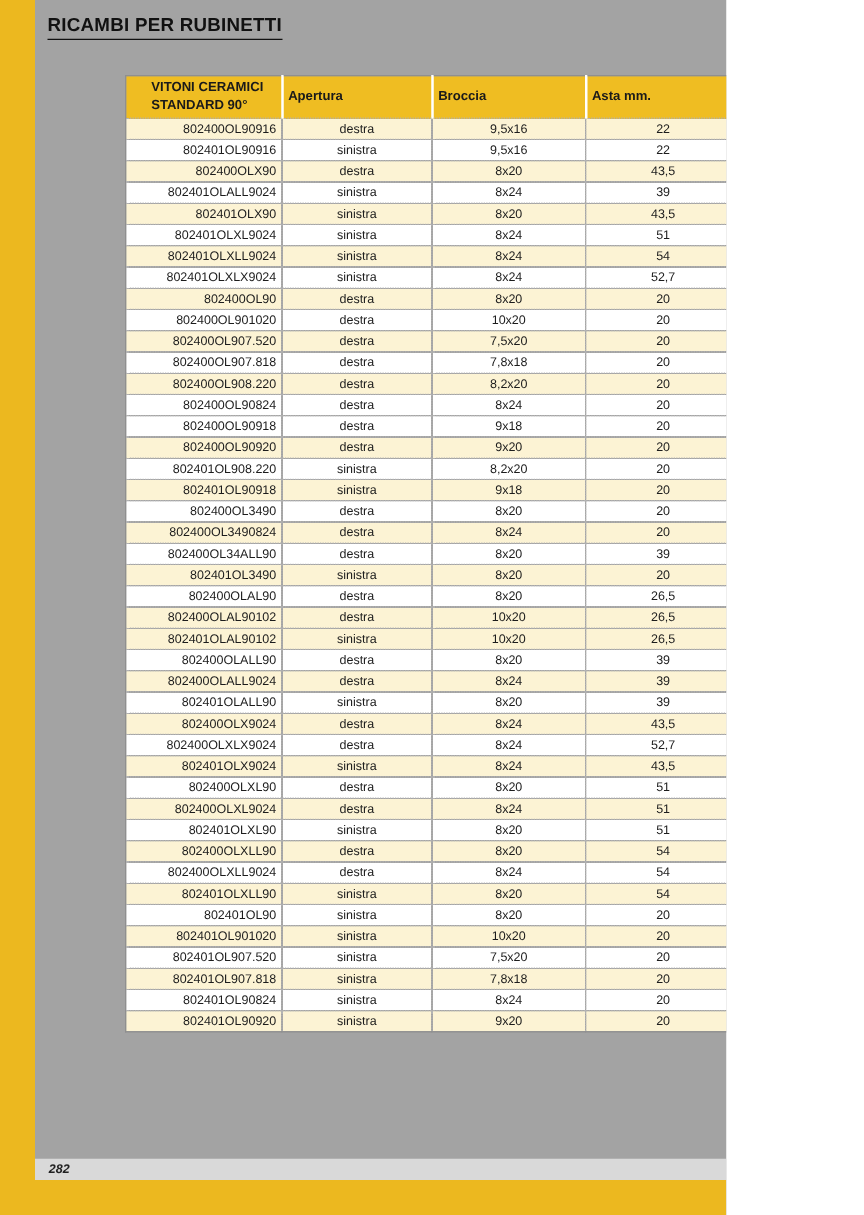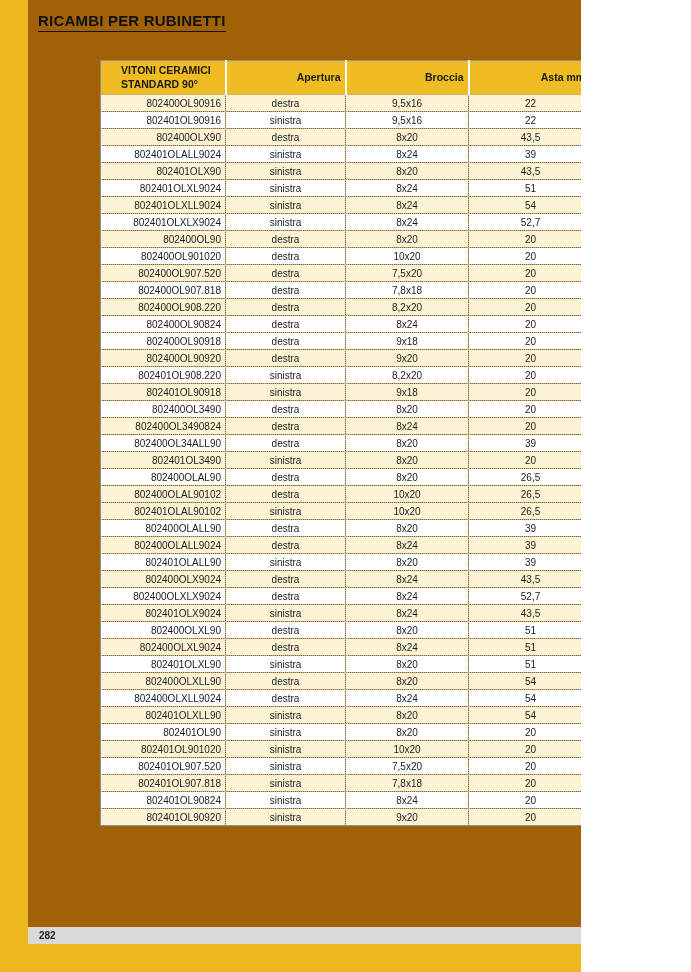--- a/index.html
+++ b/index.html
@@ -5,21 +5,21 @@
   html, body {
     margin: 0;
     padding: 0;
     background: #ffffff;
     font-family: "Liberation Sans", "DejaVu Sans", sans-serif;
   }
   .page {
     position: relative;
     width: 581px;
     height: 972px;
-    background: #a16207;
+    background: #a3a3a3;
     overflow: hidden;
   }
   .left-strip {
     position: absolute;
     left: 0; top: 0;
     width: 28px; height: 100%;
     background: #ecb81f;
   }
   .title {
     position: absolute;
@@ -40,21 +40,21 @@
     border-collapse: collapse;
     table-layout: fixed;
     border: 1px solid #8f8f8f;
   }
   .parts-table th {
     background: #efbd22;
     color: #1a1a1a;
     font-size: 10.5px;
     font-weight: bold;
     height: 33px;
-    text-align: right;
+    text-align: left;
     vertical-align: middle;
     padding: 0 4px;
     line-height: 1.25;
   }
   .parts-table th.col-code {
     text-align: left;
     padding-left: 20px;
   }
   .parts-table th + th {
     border-left: 2px solid #ffffff;
@@ -79,20 +79,21 @@
   .parts-table tbody tr.odd  { background: #fcf3d4; }
   .parts-table tbody tr.even { background: #ffffff; }
   .footer-gray {
     position: absolute;
     left: 28px; right: 0;
     bottom: 28px;
     height: 17px;
     background: #d9d9d9;
     display: flex;
     align-items: center;
+    font-style: italic;
   }
   .page-num {
     font-size: 10px;
     font-weight: bold;
     color: #222;
     padding-left: 11px;
   }
   .footer-yellow {
     position: absolute;
     left: 0; right: 0; bottom: 0;

